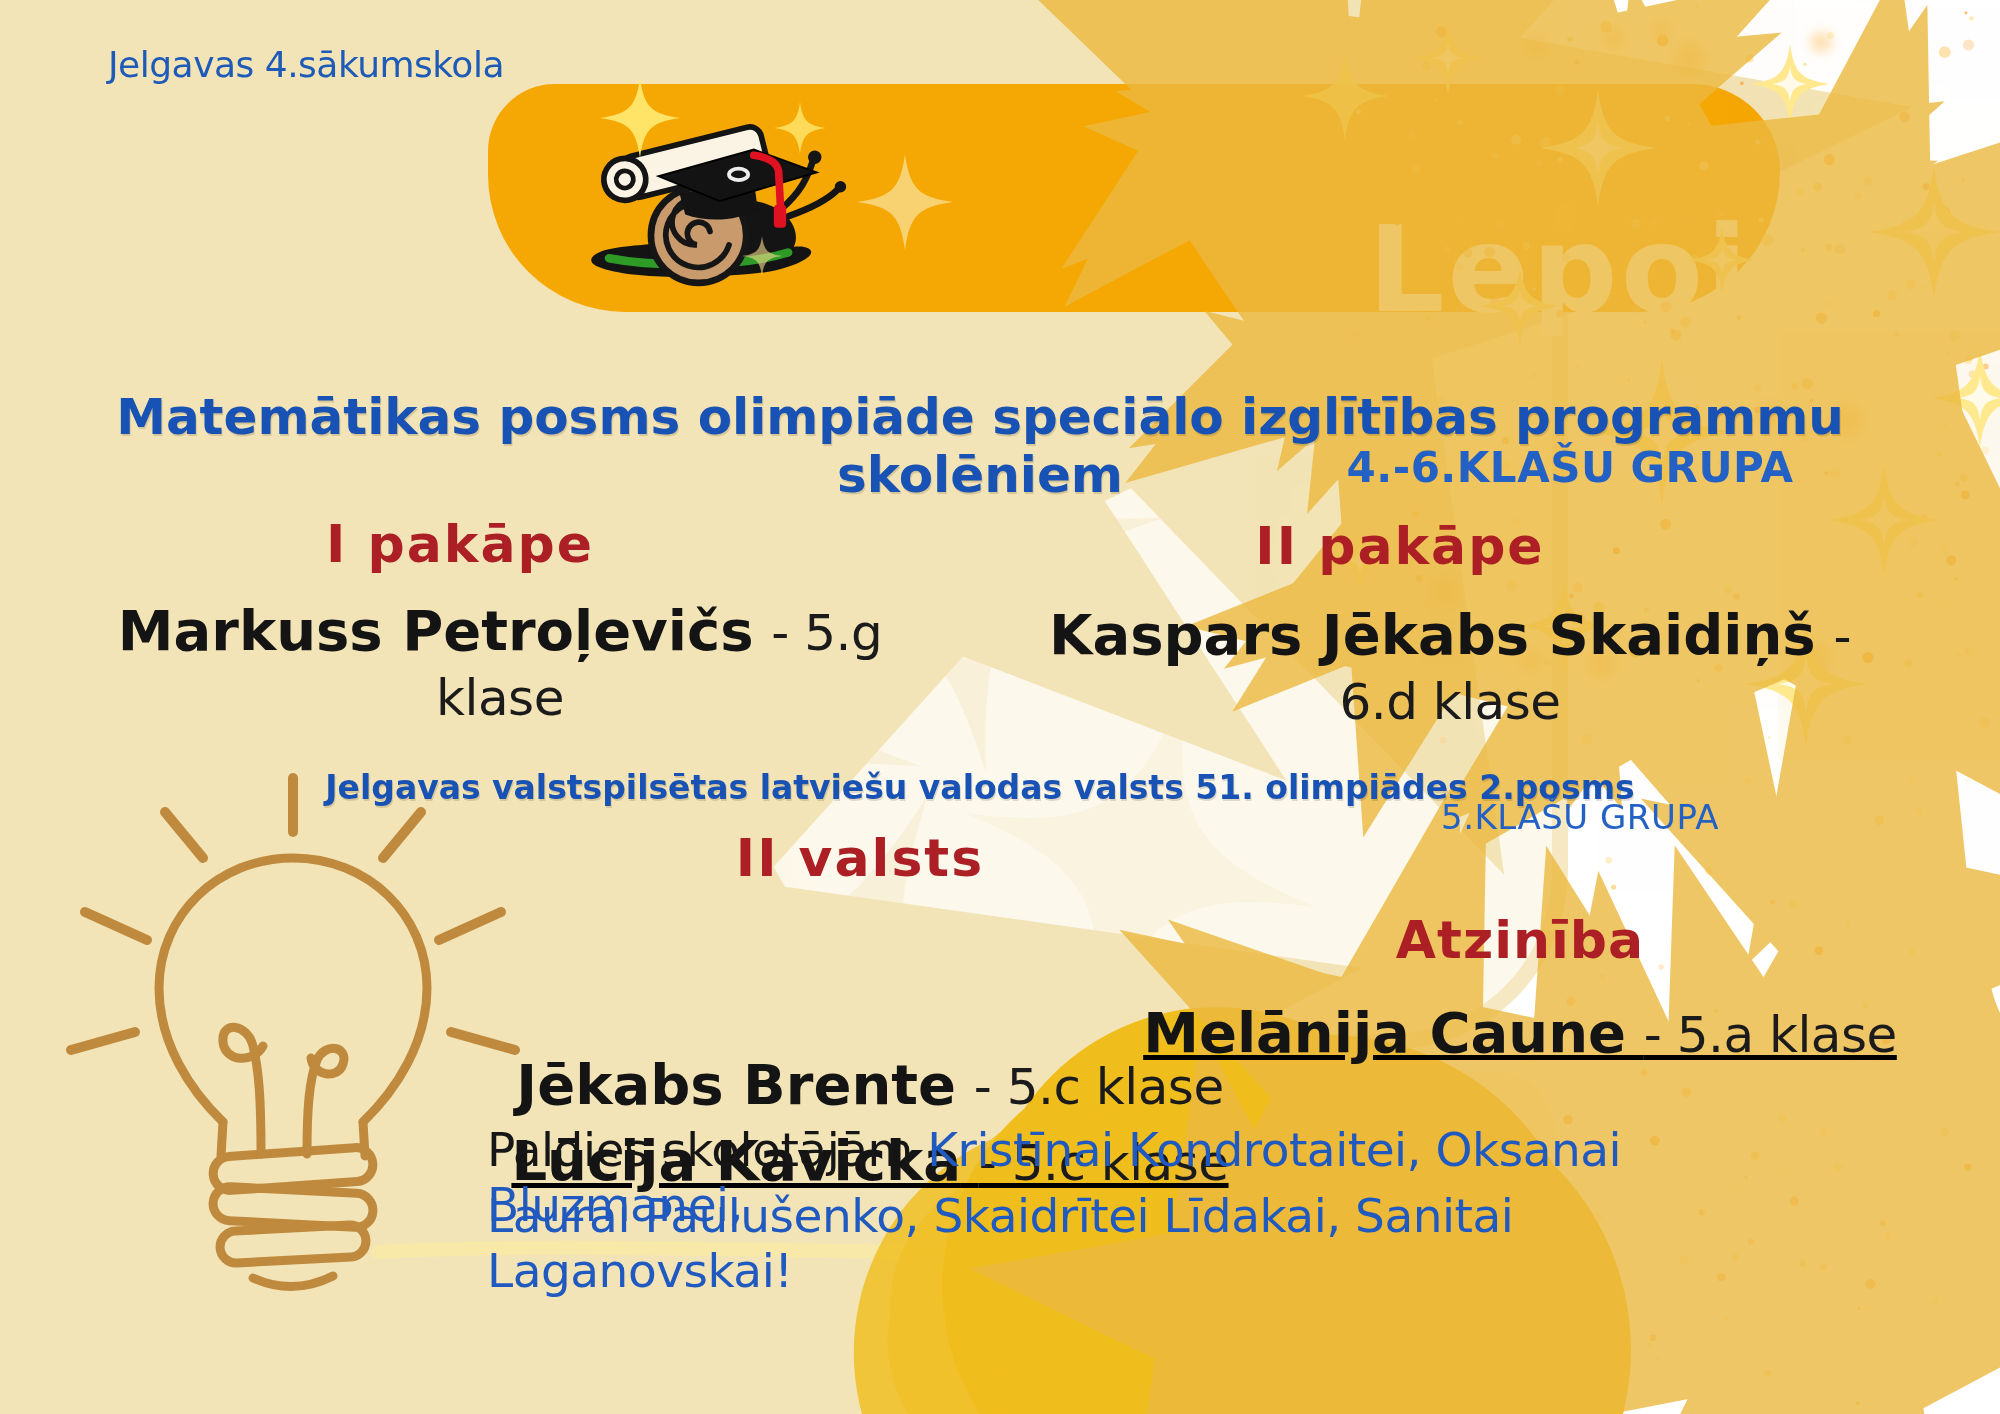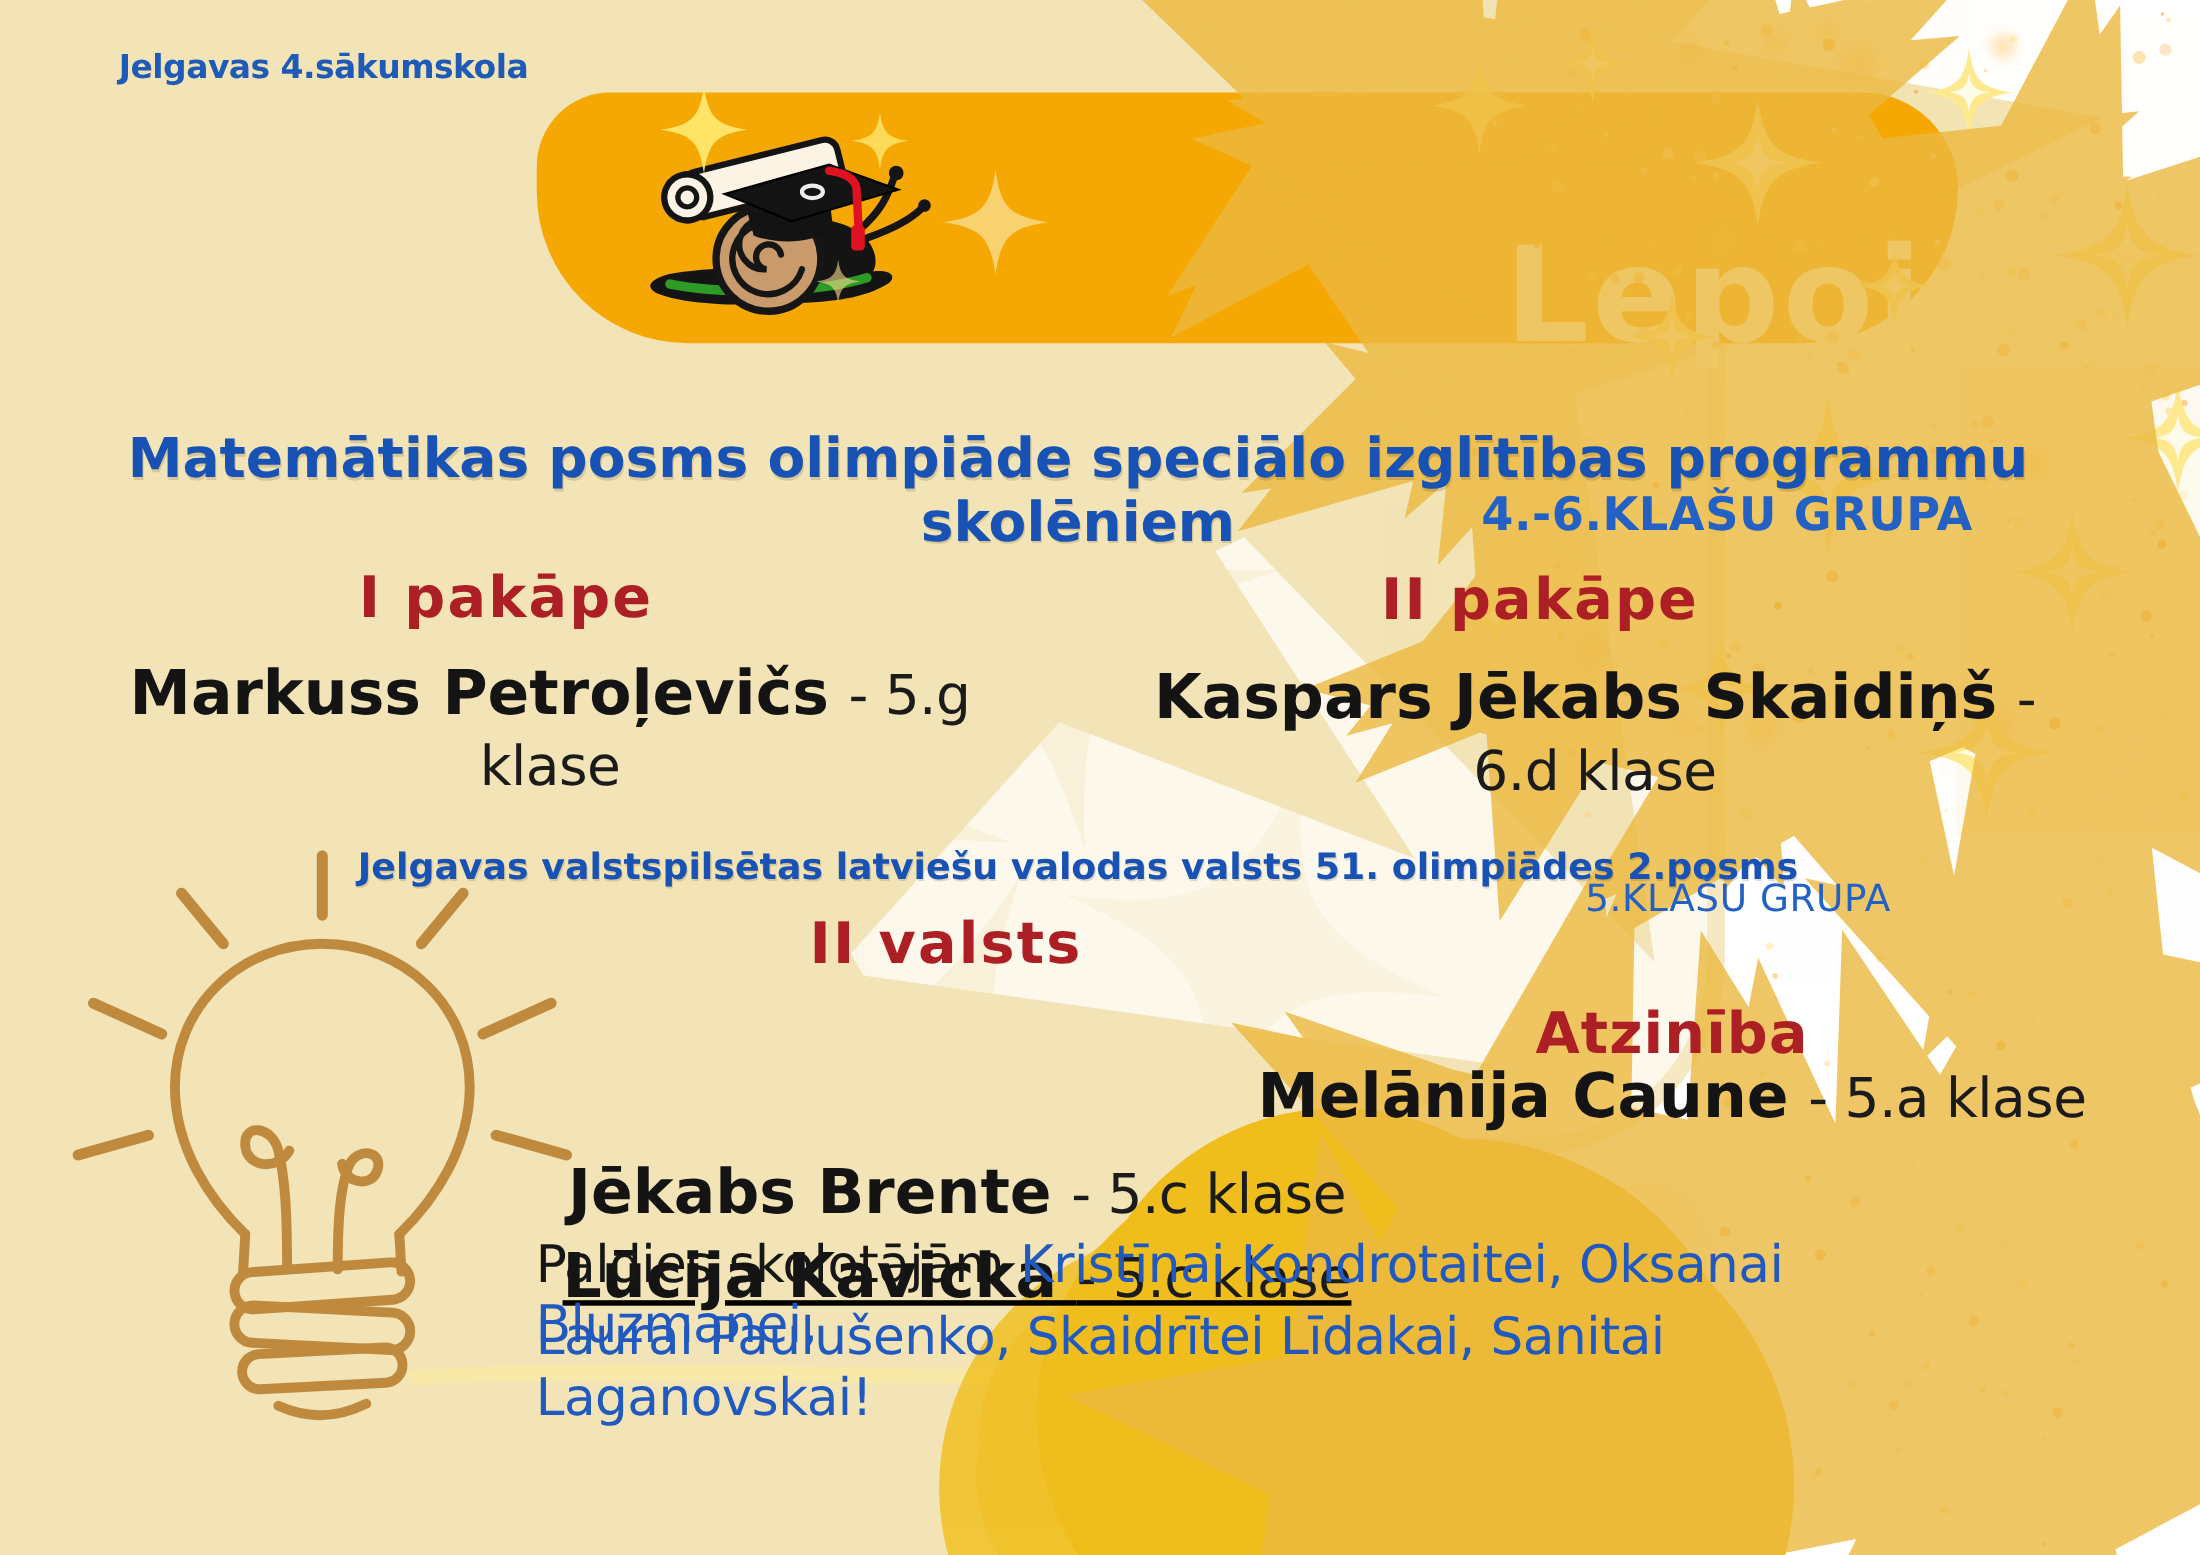--- a/index.html
+++ b/index.html
@@ -22,37 +22,37 @@
                 font-size:120px;font-weight:800;color:#ffffff;letter-spacing:3px;}
 
   
   .blue-head{color:#1852B5;font-weight:800;text-shadow:1px 2px 0 rgba(70,45,0,.16);}
   .blue-hand{color:#2361C4;font-weight:500;letter-spacing:.5px;}
   .red-head{color:#AC1F24;font-weight:800;}
   .name{color:#141414;font-weight:800;}
   .klass{color:#1b1b1b;font-weight:400;letter-spacing:-.5px;}
   .center{text-align:center;}
 
-  #school{left:108px;top:44px;font-size:30px;color:#1E5AB8;font-weight:700;letter-spacing:-.5px;}
+  #school{left:108px;top:44px;font-size:36px;color:#1E5AB8;font-weight:400;letter-spacing:-.5px;}
 
   #math-title{left:60px;top:388px;width:1840px;font-size:50px;}
   #math-group{left:1170px;top:443px;width:800px;font-size:42px;font-weight:bold;}
   #math-lvl1{left:150px;top:514px;width:620px;font-size:52px;letter-spacing:2px;}
   #math-win1{left:90px;top:598px;width:820px;font-size:56px;}
   #math-lvl2{left:1030px;top:516px;width:740px;font-size:52px;letter-spacing:2px;}
   #math-win2{left:1010px;top:602px;width:880px;font-size:56px;}
 
   #lv-title{left:60px;top:768px;width:1840px;font-size:33px;}
   #lv-group{left:1180px;top:797px;width:800px;font-size:34px;}
   #lv-lvl1{left:560px;top:828px;width:600px;font-size:52px;letter-spacing:2px;}
   #lv-w1{left:470px;top:912px;width:800px;font-size:56px;}
   #lv-w2{left:470px;top:1020px;width:800px;font-size:56px;margin-top:32px;}
   #lv-w3{left:470px;top:1128px;width:800px;font-size:56px;text-decoration:underline;}
   #lv-lvl2{left:1220px;top:910px;width:600px;font-size:52px;letter-spacing:1px;}
-  #lv-w4{left:1120px;top:964px;width:800px;font-size:56px;}
+  #lv-w4{left:1120px;top:1000px;width:800px;font-size:56px;text-decoration:underline;}
 
   .klass-sz{font-size:50px;}
   #thanks-1{left:487px;top:1122px;width:1260px;font-size:47px;}
   #thanks-2{left:487px;top:1188px;width:1260px;font-size:47px;}
   .thanks-black{color:#161616;font-weight:400;letter-spacing:-.5px;}
   .thanks-blue{color:#2059C0;font-weight:400;letter-spacing:-.5px;}
 </style>
 </head>
 <body>
 

